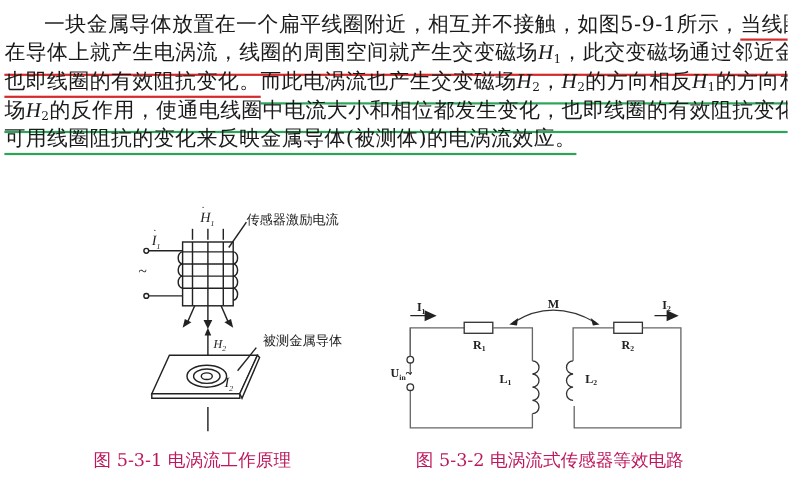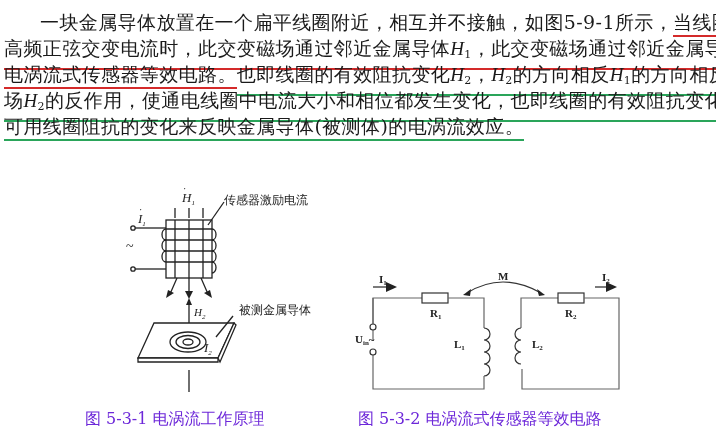--- a/index.html
+++ b/index.html
@@ -7,38 +7,38 @@
          font-family:"DejaVu Serif","Liberation Serif",serif; color:#1a1a1a; }
   .para { position:absolute; left:4px; top:10px; width:708px; }
   .line { position:absolute; left:0; height:24px; white-space:nowrap;
           font-size:19px; line-height:24px; letter-spacing:0.4px; }
   .ul-red { border-bottom:2px solid #d42a2a; }
   .ul-green { border-bottom:2px solid #2aa55a; }
   .seg { display:inline-block; padding-bottom:1px; }
   i.m { font-family:"Liberation Serif",serif; font-style:italic; }
   sub { font-size:11px; font-style:normal; vertical-align:-3px; }
   .fig { position:absolute; }
-  .cap { position:absolute; font-size:16px; white-space:nowrap; color:#6d28d9; }
+  .cap { position:absolute; font-size:16px; white-space:nowrap; color:#be185d; }
   svg text { font-family:"Liberation Serif",serif; }
 </style>
 </head>
 <body>
 
 <div class="para">
 
   <div class="line" style="top:0px; left:36px;">
     <span>一块金属导体放置在一个扁平线圈附近，相互并不接触，如图5-9-1所示，</span><span class="seg ul-red">当线圈中通以</span>
   </div>
 
   <div class="line" style="top:26px;">
-    <span class="seg ul-red"><span>高频正弦交变电流时，此交变磁场通过邻近金属导体</span><i class="m">H</i><sub>1</sub><span>，此交变磁场通过邻近金属导体</span></span>
+    <span class="seg ul-red"><span>在导体上就产生电涡流，线圈的周围空间就产生交变磁场</span><i class="m">H</i><sub>1</sub><span>，此交变磁场通过邻近金属导体</span></span>
   </div>
 
   <div class="line" style="top:52px;">
-    <span class="seg ul-red">电涡流式传感器等效电路。</span><span class="seg ul-green"><span>也即线圈的有效阻抗变化</span><i class="m">H</i><sub>2</sub><span>，</span><i class="m">H</i><sub>2</sub><span>的方向相反</span><i class="m">H</i><sub>1</sub><span>的方向相反，由于磁</span></span>
+    <span class="seg ul-red">也即线圈的有效阻抗变化。</span><span class="seg ul-green"><span>而此电涡流也产生交变磁场</span><i class="m">H</i><sub>2</sub><span>，</span><i class="m">H</i><sub>2</sub><span>的方向相反</span><i class="m">H</i><sub>1</sub><span>的方向相反，由于磁</span></span>
   </div>
 
   <div class="line" style="top:78px;">
     <span class="seg ul-green"><span>场</span><i class="m">H</i><sub>2</sub><span>的反作用，使通电线圈中电流大小和相位都发生变化，也即线圈的有效阻抗变化，因此</span></span>
   </div>
 
   <div class="line" style="top:104px;">
     <span class="seg ul-green">可用线圈阻抗的变化来反映金属导体(被测体)的电涡流效应。</span>
   </div>
 </div>
@@ -152,13 +152,13 @@
     <text x="29" y="28"><tspan>I</tspan><tspan font-size="7" dy="2">1</tspan></text>
     <text x="252" y="26"><tspan>I</tspan><tspan font-size="7" dy="2">2</tspan></text>
     <text x="148" y="25">M</text>
     <text x="80" y="62"><tspan>R</tspan><tspan font-size="7" dy="2">1</tspan></text>
     <text x="215" y="62"><tspan>R</tspan><tspan font-size="7" dy="2">2</tspan></text>
     <text x="104" y="93"><tspan>L</tspan><tspan font-size="7" dy="2">1</tspan></text>
     <text x="182" y="93"><tspan>L</tspan><tspan font-size="7" dy="2">2</tspan></text>
     <text x="5" y="88"><tspan>U</tspan><tspan font-size="7" dy="2">in</tspan><tspan dy="-2">~</tspan></text>
   </g>
 </svg>
-<div class="cap" style="left:358px; top:409px;">图 5-3-2  电涡流式传感器等效电路</div>
+<div class="cap" style="left:378px; top:409px;">图 5-3-2  电涡流式传感器等效电路</div>
 
 </body></html>

